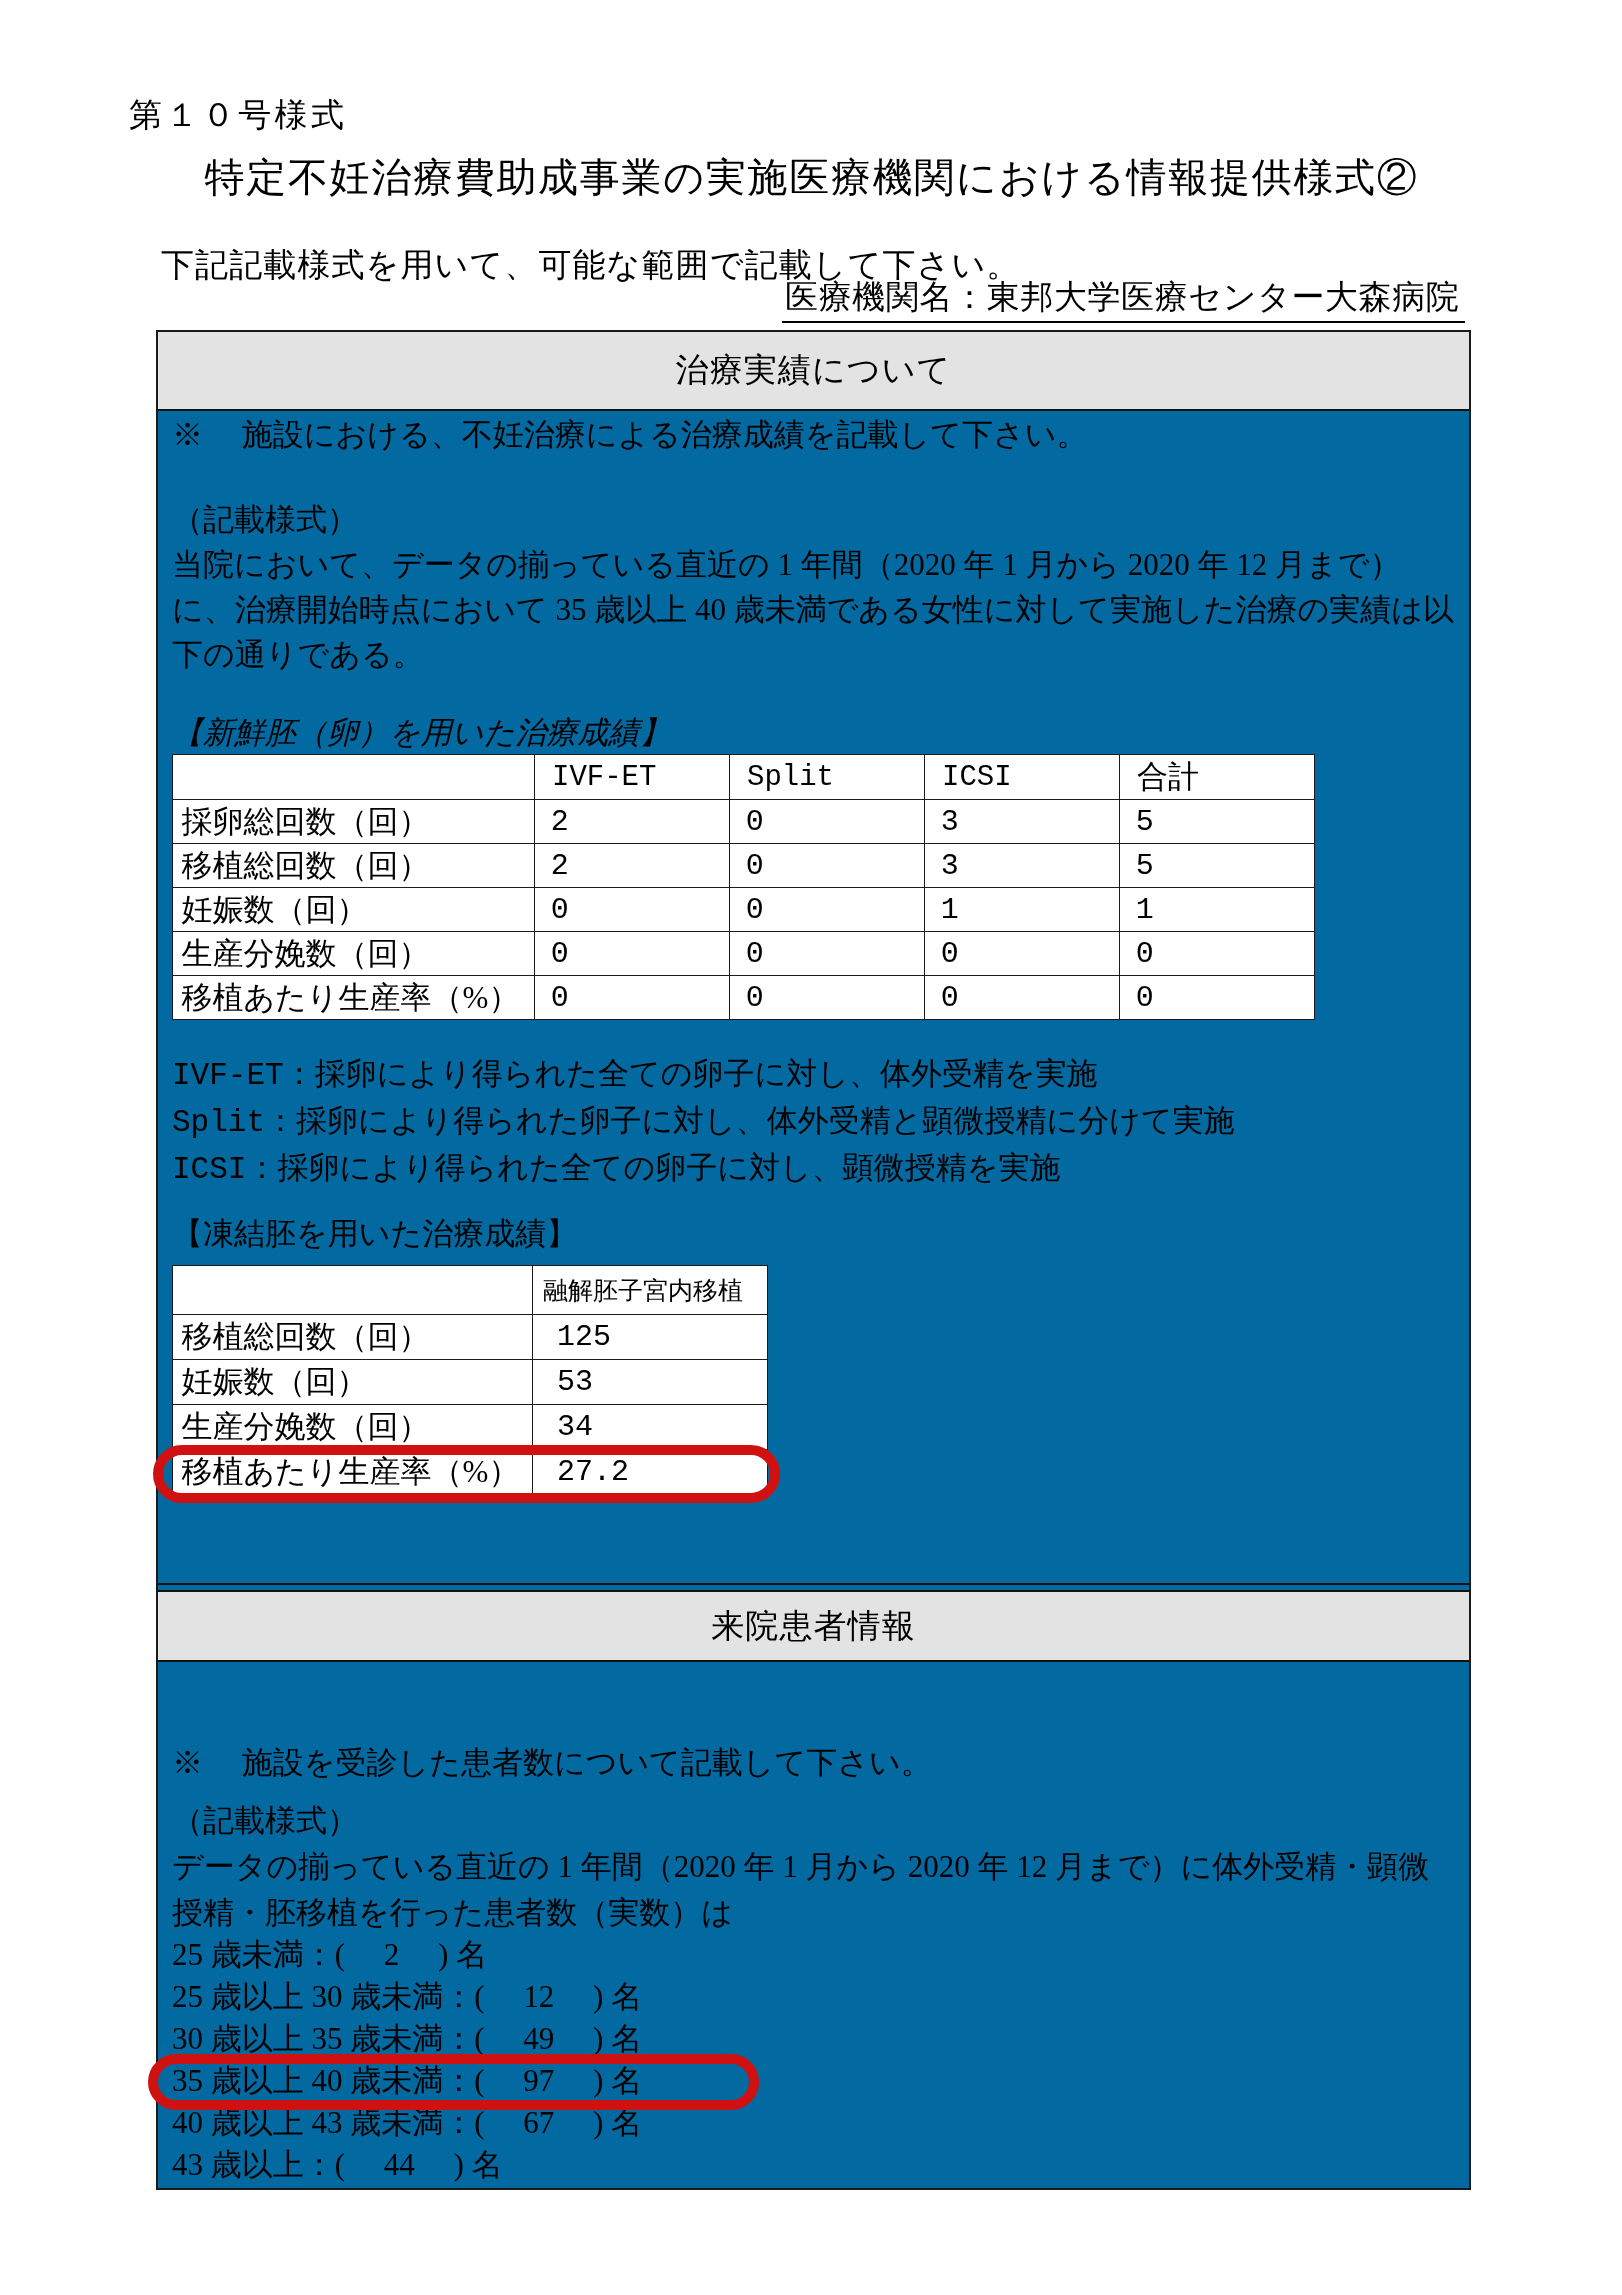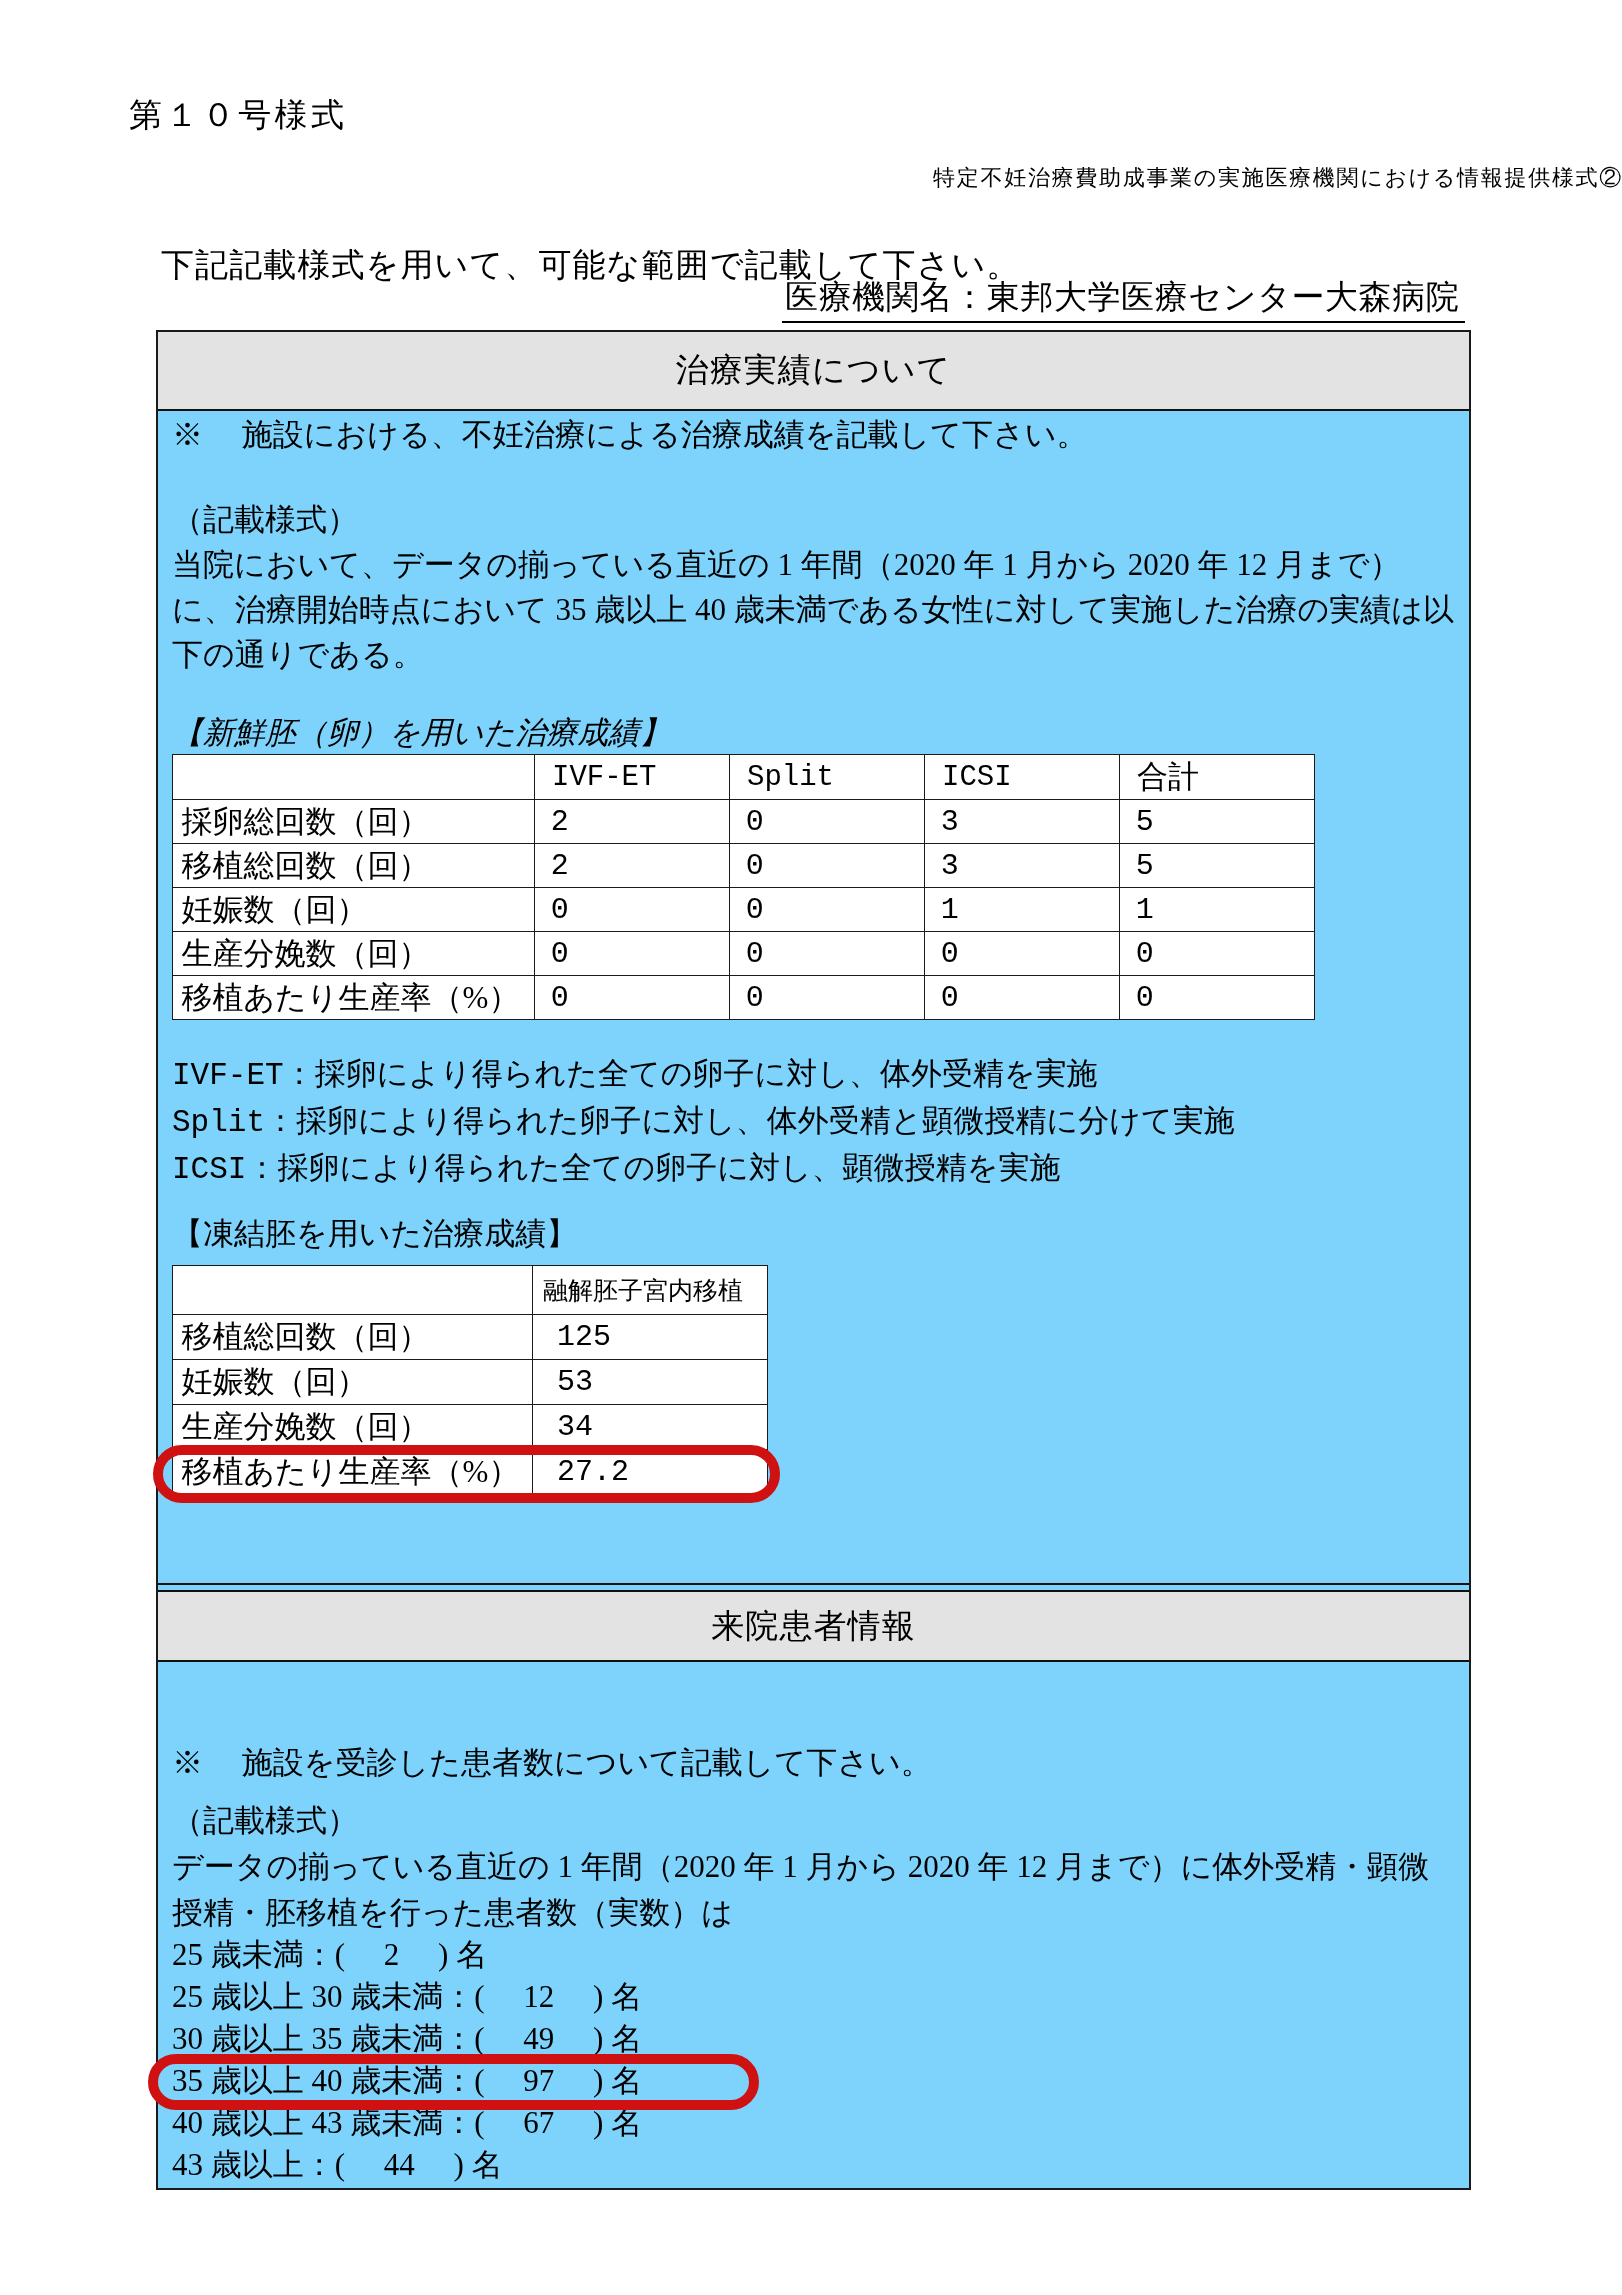--- a/index.html
+++ b/index.html
@@ -15,39 +15,39 @@
   }
   .mono { font-family:"Liberation Mono","DejaVu Sans Mono",monospace; }
 
   
   .form-number {
     position:absolute; left:129px; top:96px;
     font-size:33px; line-height:38px; letter-spacing:3.4px;
   }
   .doc-title {
     position:absolute; left:0; top:158px; width:100%;
-    text-align:right; font-size:22px; line-height:40px; letter-spacing:1.7px;
+    text-align:center; font-size:40px; line-height:40px; letter-spacing:1.7px;
   }
   .instruction {
     position:absolute; left:161px; top:246px;
     font-size:33px; line-height:39px; letter-spacing:1.1px;text-align:center;
   }
   .hospital {
     position:absolute; right:158px; top:279px;
     font-size:33px; line-height:36px; letter-spacing:0.6px;
     border-bottom:2.2px solid #000;
     padding:0 5.6px 5.6px 3.4px;
   }
 
   
   .main-box {
     position:absolute; left:156px; top:330px;
     width:1315px; height:1860px;
     border:2.2px solid #1a1a1a;
-    background:#7dd3fc;
+    background:#0369a1;
   }
   .band {
     position:absolute; left:0; width:100%;
     display:flex; align-items:center; justify-content:center;
     font-size:33px; letter-spacing:1.1px;
   }
   .band1 { top:0; height:79px; border-bottom:2.8px solid #111; }
   .band2 { top:1258px; height:72px; border-top:2.8px solid #111; border-bottom:2.8px solid #111; }
   .band2::before {
     content:""; position:absolute; left:0; right:0; top:-9px; height:1.7px; background:#111;

